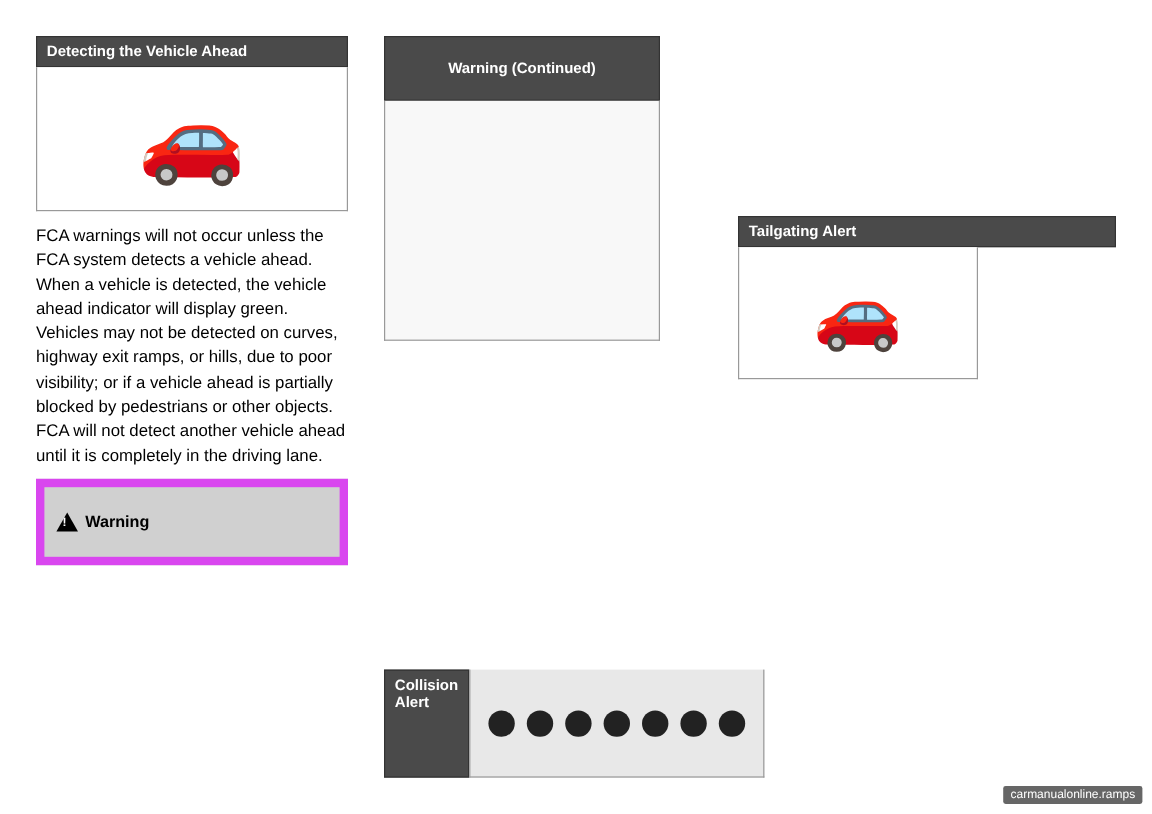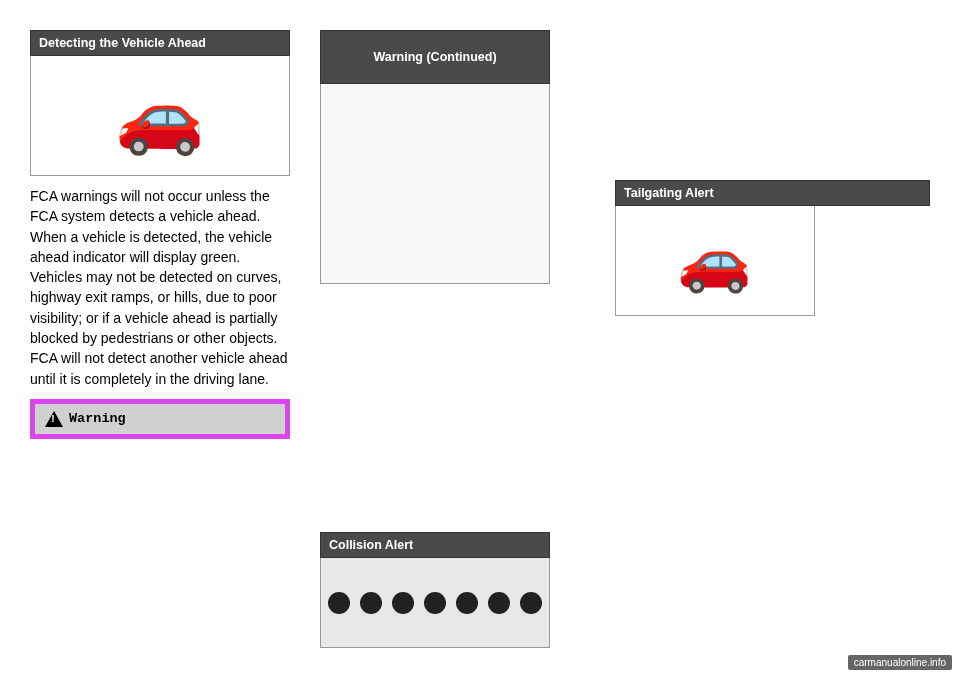--- a/index.html
+++ b/index.html
@@ -61,28 +61,27 @@
     .fca-text {
       font-size: 14px;
       line-height: 1.45;
       margin-top: 10px;
       color: #000;
     }
 
     .warning-bar {
       margin-top: 10px;
       background: #d0d0d0;
-      border: 5px solid #d946ef;
-      padding: 7px 10px;
+      border: 7px solid #d946ef;
+      padding: 21px 10px;
       display: flex;
       align-items: center;
       gap: 6px;
       font-weight: bold;
       font-size: 13.5px;
-      font-family: Liberation Mono, monospace;
     }
 
     .warning-triangle {
       width: 0;
       height: 0;
       border-left: 9px solid transparent;
       border-right: 9px solid transparent;
       border-bottom: 16px solid #000;
       position: relative;
       flex-shrink: 0;
@@ -213,21 +212,20 @@
 
     .warning-cont-body-area {
       border: 1px solid #999;
       border-top: none;
       background: #f8f8f8;
       height: 200px;
     }
 
     .collision-wrapper {
       display: flex;
-      flex-direction: column;
       margin-top: auto;
     }
 
     .left-inner {
       display: flex;
       flex-direction: column;
       height: 100%;
     }
   </style>
 </head>
@@ -277,13 +275,13 @@
     <div class="tailgating-section">
       <div class="tailgating-header">Tailgating Alert</div>
       <div class="tailgating-image-box">
         <div class="car-icon-medium">🚗</div>
       </div>
     </div>
   </div>
 
 </div>
 
-<div class="watermark">carmanualonline.info</div>
+<div class="watermark">carmanualonline.ramps</div>
 
 </body></html>

